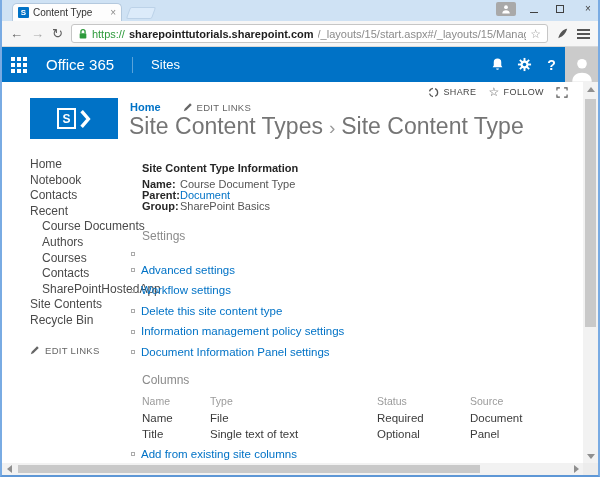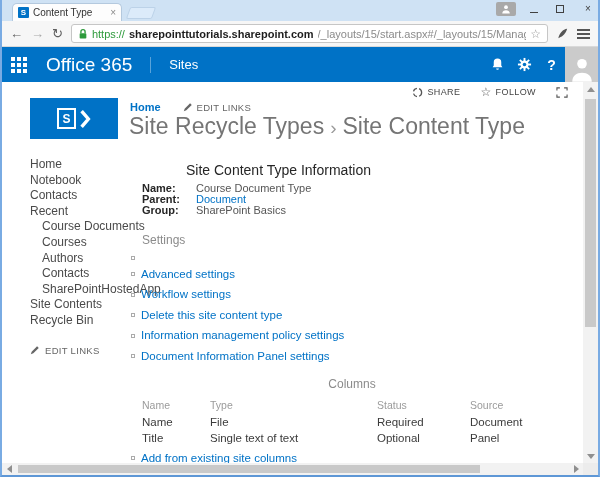--- a/index.html
+++ b/index.html
@@ -37,32 +37,32 @@
   .url-path { color:#8b8b8b; overflow:hidden; text-overflow:clip; flex:1; }
   .bookmark-star { color:#9a9a9a; font-size:12px; flex:none; }
   .hamburger { display:flex; flex-direction:column; gap:2px; }
   .hamburger span { width:13px; height:2px; background:#555; }
 
   
   .suitebar { height:35px; background:#0072c6; display:flex; align-items:center; color:#fff; }
   .waffle { width:34px; height:35px; display:flex; align-items:center; justify-content:center; }
   .waffle-grid { display:grid; grid-template-columns:repeat(3,4px); grid-template-rows:repeat(3,4px); gap:2px; }
   .waffle-grid i { background:#fff; }
-  .brand { font-size:19px; margin-left:10px; }
+  .brand { font-size:15px; margin-left:10px; }
   .suite-divider { width:1px; height:16px; background:rgba(255,255,255,.35); margin:0 18px; }
   .suite-section { font-size:13px;text-align:center; }
   .suite-spacer { flex:1; }
   .suite-icon { width:27px; height:35px; display:flex; align-items:center; justify-content:center; }
   .help-glyph { font-size:14px; font-weight:bold; }
   .suite-avatar { width:33px; height:35px; background:#cbcbcb; display:flex; align-items:flex-end; justify-content:center; }
 
   
   .page { position:absolute; top:82px; left:0; right:0; bottom:0; background:#fff; }
 
-  .share-row { position:absolute; top:3px; right:30px; display:flex; align-items:center; gap:20px;
+  .share-row { position:absolute; top:3px; right:30px; display:flex; align-items:center; gap:12px;
     font-size:9px; color:#444; letter-spacing:.4px; }
   .share-item { display:flex; align-items:center; gap:4px; }
 
   .logo-tile { position:absolute; left:28px; top:16px; width:88px; height:41px; background:#0072c6;
     display:flex; align-items:center; justify-content:center; gap:3px; }
   .logo-box { width:19px; height:21px; border:2px solid #fff; display:flex; align-items:center;
     justify-content:center; color:#fff; font-size:12px; font-weight:bold; }
 
   .breadcrumb { position:absolute; left:128px; top:19px; display:flex; align-items:center; gap:22px; }
   .crumb-home { color:#0072c6; font-size:11px; font-weight:bold; text-decoration:none; }
@@ -72,33 +72,33 @@
   .page-title .sep { color:#9a9a9a; padding:0 6px; font-size:19px; }
 
   .sidebar { position:absolute; left:28px; top:75px; width:108px; font-size:12px; color:#4a4a4a; }
   .sidebar ul { list-style:none; }
   .sidebar li { line-height:15.6px; cursor:pointer; white-space:nowrap; }
   .sidebar li.indent { padding-left:12px; }
   .sidebar-editlinks { margin-top:16px; display:flex; align-items:center; gap:5px; color:#666;
     font-size:9.5px; letter-spacing:.3px; }
 
   .main { position:absolute; left:140px; top:80px; width:420px; }
-  .info-heading { font-size:14px; font-weight:normal; color:#262626; margin-bottom:5px;margin-left:44px; }
+  .info-heading { font-size:11px; font-weight:bold; color:#262626; margin-bottom:5px; }
   .info-row { display:flex; line-height:11.2px; font-size:11px; }
-  .info-label { width:54px; font-weight:bold; color:#262626; flex:none; }
+  .info-label { width:38px; font-weight:bold; color:#262626; flex:none; }
   .info-value { color:#555; }
   a.sp-link, .sp-link { color:#0072c6; text-decoration:none; cursor:pointer; }
 
   .section-heading { font-size:12px; color:#8b8b8b; margin-top:16px; margin-bottom:9px; }
   .settings-list { list-style:none; margin-left:-11px; }
   .settings-list li { display:flex; align-items:center; gap:6px; font-size:11.5px; line-height:11.5px;
     margin-bottom:9px; }
   .sq-bullet { width:4px; height:4px; border:1px solid #ababab; flex:none; }
 
-  .columns-heading { margin-top:15px; margin-bottom:8px;text-align:center; }
+  .columns-heading { margin-top:15px; margin-bottom:8px; }
   .col-grid { display:grid; grid-template-columns:68px 167px 93px 1fr; }
   .col-grid .hdr { font-size:10.5px; color:#9b9b9b; padding-bottom:6px; }
   .col-grid .cell { font-size:11.5px; color:#3b3b3b; padding-bottom:4px; line-height:11.5px; }
   .add-row { display:flex; align-items:center; gap:6px; margin-left:-11px; margin-top:4px;
     font-size:11.5px; }
 
   
   .vscroll { position:absolute; top:0; right:0; bottom:12px; width:15px; background:#f2f2f2; }
   .vscroll .arrow-up, .vscroll .arrow-down { position:absolute; left:0; width:15px; height:14px;
     display:flex; align-items:center; justify-content:center; }
@@ -255,32 +255,32 @@
       <a class="crumb-home">Home</a>
       <span class="editlinks">
         <svg width="10" height="10" viewBox="0 0 12 12">
           <path d="M1 11l1-3 6.5-6.5 2 2L4 10z" fill="#666"></path>
         </svg>
         <span>EDIT LINKS</span>
       </span>
     </div>
 
     <div class="page-title">
-      <span class="sp-link-parent">Site Recycle Types</span><span class="sep">›</span><span>Site Content Type</span>
+      <span class="sp-link-parent">Site Content Types</span><span class="sep">›</span><span>Site Content Type</span>
     </div>
 
     <nav class="sidebar">
       <ul>
         <li>Home</li>
         <li>Notebook</li>
         <li>Contacts</li>
         <li>Recent</li>
         <li class="indent">Course Documents</li>
+        <li class="indent">Authors</li>
         <li class="indent">Courses</li>
-        <li class="indent">Authors</li>
         <li class="indent">Contacts</li>
         <li class="indent">SharePointHostedApp</li>
         <li>Site Contents</li>
         <li>Recycle Bin</li>
       </ul>
       <div class="sidebar-editlinks">
         <svg width="10" height="10" viewBox="0 0 12 12">
           <path d="M1 11l1-3 6.5-6.5 2 2L4 10z" fill="#666"></path>
         </svg>
         <span>EDIT LINKS</span>

